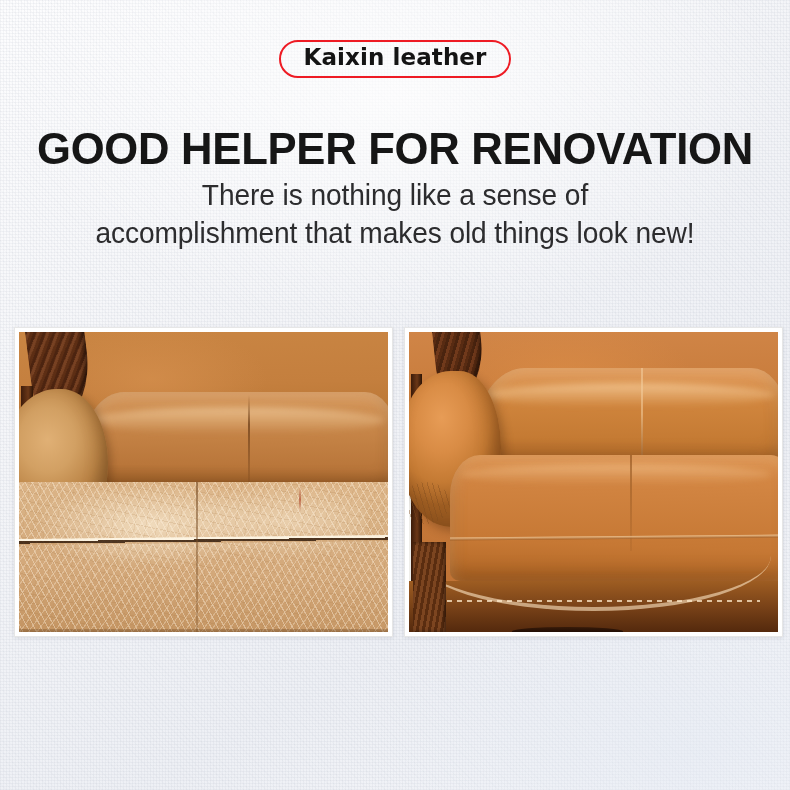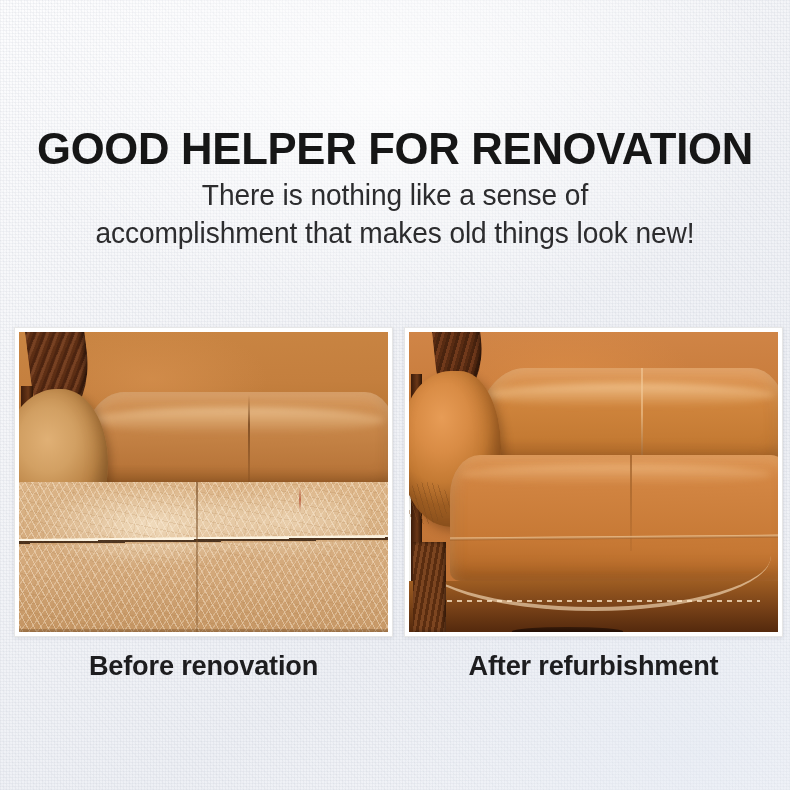--- a/index.html
+++ b/index.html
@@ -376,20 +376,23 @@
   }
   .caption.left  { left: 14px; }
   .caption.right { left: 404px; }
 </style>
 </head>
 <body>
 
 <div id="page">
   <div id="content">
 
+    <div class="badge-row">
+      <span class="brand-badge">Kaixin leather</span>
+    </div>
 
     <h1 class="headline">GOOD HELPER FOR RENOVATION</h1>
 
     <div class="subtitle">
       <span class="sub-line">There is nothing like a sense of</span>
       <span class="sub-line">accomplishment that makes old things look new!</span>
     </div>
 
     <div class="compare-row">
 
@@ -433,19 +436,15 @@
             <div class="af-skirt-dark"></div>
           </div>
           <div class="af-skirt-curve"></div>
           <div class="af-skirt-stitch"></div>
           <div class="af-legpost"></div>
         </div>
       </div>
 
     </div>
 
-    <div class="captions">
-      <div class="caption left">Before renovation</div>
-      <div class="caption right">After refurbishment</div>
-    </div>
 
   </div>
 </div>
 
 </body></html>

